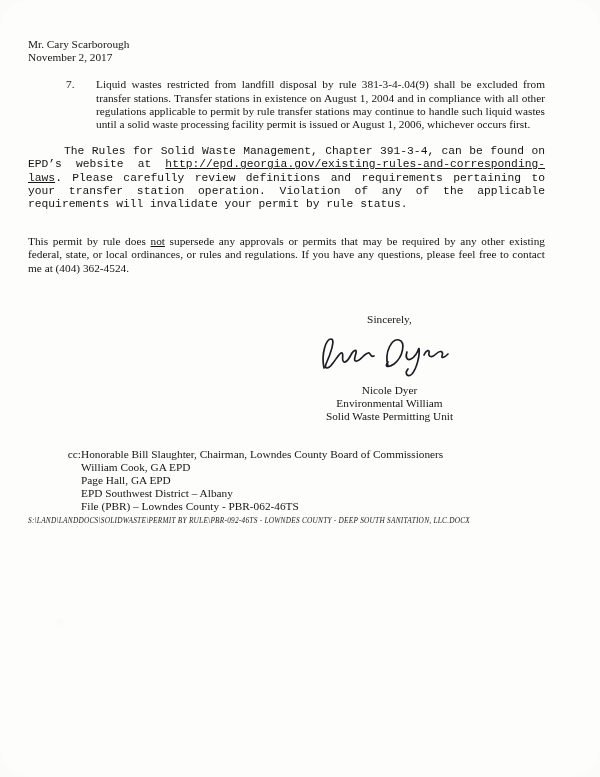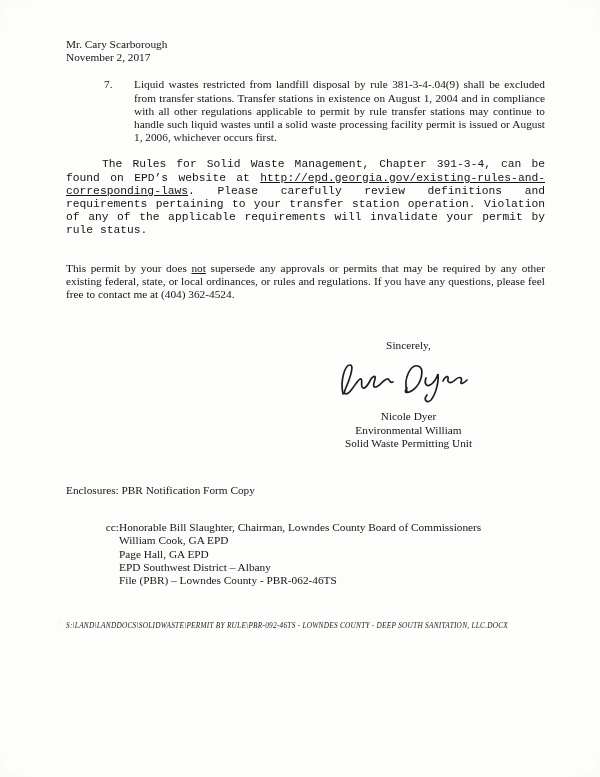--- a/index.html
+++ b/index.html
@@ -7,21 +7,21 @@
     width:600px;height:777px;
     background:#fbfbfa;
     font-family:"Liberation Serif","DejaVu Serif",serif;
     color:#151515;
     -webkit-font-smoothing:antialiased;
   }
   .sheet{
     position:relative;
     width:600px;height:777px;
     box-sizing:border-box;
-    padding:38px 55px 0 66px;
+    padding:38px 55px 0 28px;
     font-size:11.3px;
     line-height:13.2px;
     background:
       radial-gradient(circle at 88% 12%, rgba(0,0,0,0.025), transparent 6px),
       radial-gradient(circle at 10% 80%, rgba(0,0,0,0.02), transparent 5px),
       #fdfdfc;
     border-radius: 28px;
   }
   .hdr div{white-space:nowrap;}
   .b{font-weight:bold;}
@@ -34,21 +34,20 @@
   .para.indent{text-indent:36px;font-family:Liberation Mono, monospace;}
   .para.gap{margin-top:24px;}
   .closing{margin:38px 0 8px 206px;text-align:center;}
   .sig-wrap{margin:4px 0 2px -6px;height:52px;}
   .signer div{white-space:nowrap;}
   .enclosures{margin-top:34px;white-space:nowrap;}
   .ccblock{display:flex;margin-top:24px;}
   .cc-label{width:53px;flex:0 0 53px;padding-left:6px;box-sizing:border-box;text-align:right;}
   .cc-list div{white-space:nowrap;}
   .footer-path{
-    margin-top:32px;
     font-size:7.3px;
     font-style:italic;
     letter-spacing:.25px;
     white-space:nowrap;
     color:#222;
   }
 </style>
 </head>
 <body>
 
@@ -59,21 +58,21 @@
     <div>November 2, 2017</div>
   </div>
 
   <div class="item7">
     <div class="num">7.</div>
     <div class="txt justify">Liquid wastes restricted from landfill disposal by rule 381-3-4-.04(9) shall be excluded from transfer stations. Transfer stations in existence on August 1, 2004 and in compliance with all other regulations applicable to permit by rule transfer stations may continue to handle such liquid wastes until a solid waste processing facility permit is issued or August 1, 2006, whichever occurs first.</div>
   </div>
 
   <p class="para indent justify"><span>The Rules for Solid Waste Management, Chapter 391-3-4, can be found on EPD’s website at </span><span class="u">http://epd.georgia.gov/existing-rules-and-corresponding-laws</span><span>. Please carefully review definitions and requirements pertaining to your transfer station operation. Violation of any of the applicable requirements will invalidate your permit by rule status.</span></p>
 
-  <p class="para gap justify"><span>This permit by your does </span><span class="u">not</span><span> supersede any approvals or permits that may be required by any other existing federal, state, or local ordinances, or rules and regulations. If you have any questions, please feel free to contact me at (404) 362-4524.</span></p>
+  <p class="para gap justify"><span>This permit by rule does </span><span class="u">not</span><span> supersede any approvals or permits that may be required by any other existing federal, state, or local ordinances, or rules and regulations. If you have any questions, please feel free to contact me at (404) 362-4524.</span></p>
 
   <div class="closing">
     <div>Sincerely,</div>
 
     <div class="sig-wrap">
       
       <svg width="150" height="52" viewBox="0 0 150 52" aria-hidden="true">
         <g fill="none" stroke="#1c1c24" stroke-width="1.7" stroke-linecap="round">
           <path d="M12 38 C9 24 14 9 19 9 C24 9 18 25 14 34 C12 39 16 40 21 33 C25 28 28 22 30 23 C32 24 29 31 32 32 C35 33 38 27 40 23 C42 20 45 19 44 23 C43 27 41 32 45 31 C49 30 52 24 56 23 C59 22 58 28 62 26"></path>
           <path d="M76 36 C72 22 80 8 87 10 C94 12 91 27 82 34 C76 38 72 37 76 32"></path>
@@ -83,21 +82,20 @@
       </svg>
     </div>
 
     <div class="signer">
       <div>Nicole Dyer</div>
       <div>Environmental William</div>
       <div>Solid Waste Permitting Unit</div>
     </div>
   </div>
 
-  <div class="enclosures">Enclosures: PBR Notification Form Copy</div>
 
   <div class="ccblock">
     <div class="cc-label">cc:</div>
     <div class="cc-list">
       <div>Honorable Bill Slaughter, Chairman, Lowndes County Board of Commissioners</div>
       <div>William Cook, GA EPD</div>
       <div>Page Hall, GA EPD</div>
       <div>EPD Southwest District – Albany</div>
       <div>File (PBR) – Lowndes County - PBR-062-46TS</div>
     </div>

